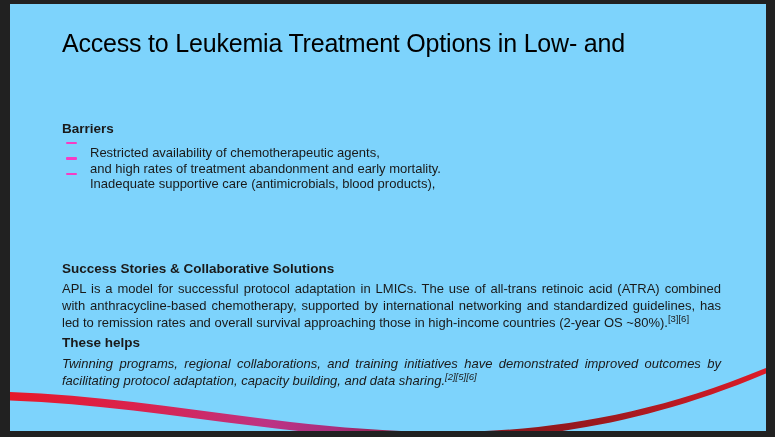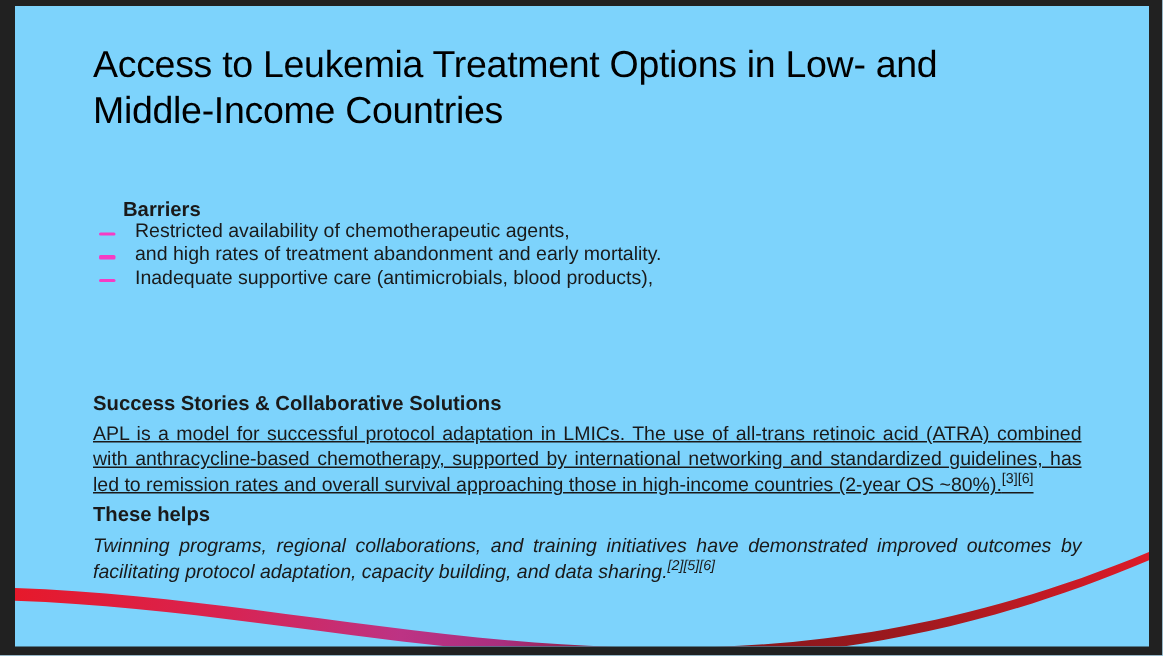--- a/index.html
+++ b/index.html
@@ -28,32 +28,32 @@
     letter-spacing: -0.2px;
   }
 
   .section-heading {
     position: absolute;
     left: 52px;
     font-size: 13.5px;
     font-weight: 700;
     color: #1a1a1a;
   }
-  .h-barriers  { top: 128px; margin-left: 20px; }
+  .h-barriers  { top: 117px; }
   .h-success   { top: 257px; }
   .h-whathelps { top: 331px; }
 
   .bullets {
     position: absolute;
     left: 56px; top: 141px;
     list-style: none;
   }
   .bullet-row {
     display: flex;
-    align-items: flex-end;
+    align-items: flex-start;
     height: 15.5px;
     font-size: 13px;
     color: #1a1a1a;
   }
   .dash {
     flex: 0 0 auto;
     width: 11px; height: 2.5px;
     background: #f63cc4;
     margin-right: 13px;
     position: relative; top: -3.5px;
@@ -63,21 +63,21 @@
   .para {
     position: absolute;
     left: 52px;
     width: 659px;
     font-size: 13px;
     line-height: 16.5px;
     color: #1a1a1a;
     text-align: justify;
   }
   .p-barriers  { top: 194px; }
-  .p-success   { top: 276px; line-height: 17px; text-decoration: underline; }
+  .p-success   { top: 276px; line-height: 17px; }
   .p-whathelps { top: 352px; font-style: italic; }
 
   sup.cite {
     font-size: 9.5px;
     line-height: 0;
     vertical-align: baseline;
     position: relative;
     top: -5px;
     color: #1a1a1a;
   }
@@ -89,21 +89,21 @@
     display: block;
     pointer-events: none;
   }
 </style>
 </head>
 <body>
 
 <div class="frame">
   <div class="slide">
 
-    <h1 class="title"><span>Access to Leukemia Treatment Options in Low- and</span><br><span>Middle-Income Countries</span></h1>
+    <h1 class="title"><span>Access to Leukemia Treatment Options in Low- and</span><br></h1>
 
     <h2 class="section-heading h-barriers">Barriers</h2>
 
     <ul class="bullets">
       <li class="bullet-row">
         <span class="dash"></span>
         <span>Restricted availability of chemotherapeutic agents,</span>
       </li>
       <li class="bullet-row">
         <span class="dash"></span>

